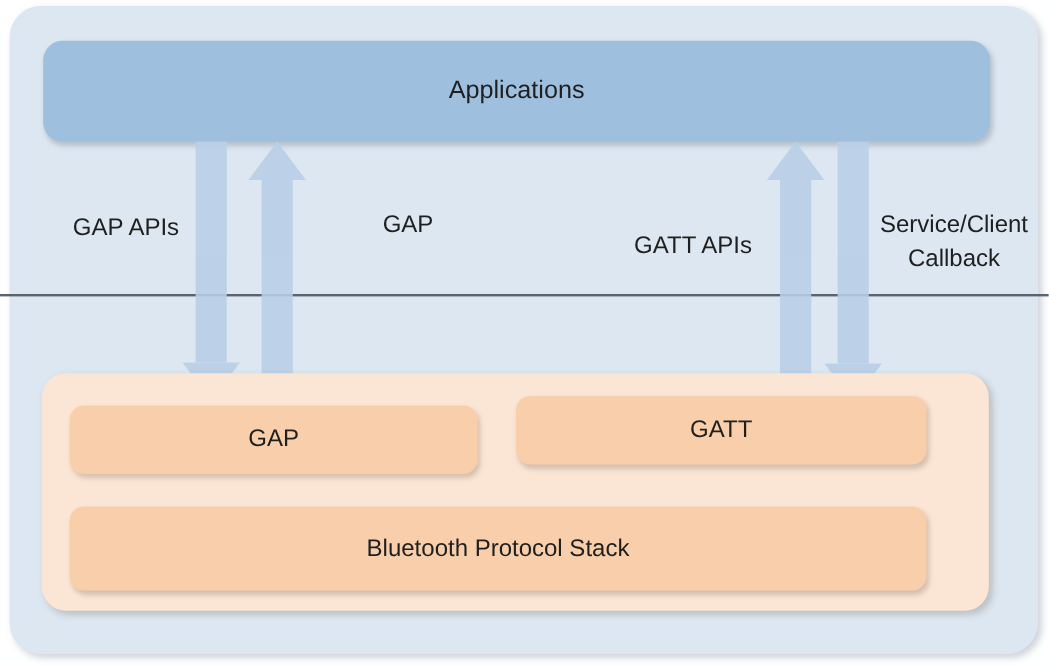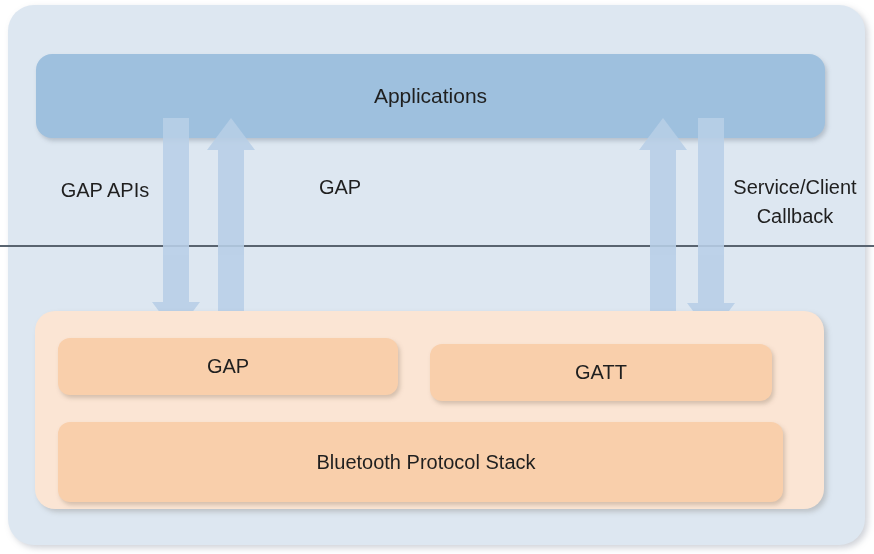--- a/index.html
+++ b/index.html
@@ -18,40 +18,40 @@
 
   .host-container{
     position:absolute;left:8px;top:5px;width:857px;height:540px;
     background:var(--container-bg);border-radius:26px;
     box-shadow:3px 3px 6px rgba(120,130,145,0.35);
   }
   .apps-box{
     position:absolute;left:36px;top:34px;width:789px;height:84px;
     background:var(--applications-bg);border-radius:16px;
     display:flex;align-items:center;justify-content:center;
-    font-size:21px;box-shadow:2px 3px 4px rgba(110,120,135,0.35);margin-top:20px;
+    font-size:21px;box-shadow:2px 3px 4px rgba(110,120,135,0.35);
   }
   .divider{
     position:absolute;left:0;top:245px;width:874px;height:2px;
     background:var(--divider);
   }
 
   .orange-container{
     position:absolute;left:35px;top:311px;width:789px;height:198px;
     background:var(--orange-container-bg);border-radius:20px;
     box-shadow:3px 3px 5px rgba(130,125,120,0.35);
   }
   .orange-box{
     position:absolute;background:var(--orange-box-bg);border-radius:12px;
     display:flex;align-items:center;justify-content:center;
     font-size:20px;box-shadow:2px 3px 4px rgba(140,120,100,0.35);
   }
   .gap-box{left:58px;top:338px;width:340px;height:57px;}
-  .gatt-box{left:430px;top:344px;width:342px;height:57px;}
-  .stack-box{left:58px;top:422px;width:714px;height:80px;padding-left:11px;}
+  .gatt-box{left:430px;top:330px;width:342px;height:57px;}
+  .stack-box{left:58px;top:422px;width:714px;height:70px;}
 
   .arrow{
     position:absolute;width:48px;display:flex;flex-direction:column;align-items:center;
     opacity:0.88;
   }
   .arrow .shaft{width:26px;flex:1;background:var(--arrow);}
   .arrow .head-down{width:0;height:0;border-left:24px solid transparent;border-right:24px solid transparent;border-top:32px solid var(--arrow);}
   .arrow .head-up{width:0;height:0;border-left:24px solid transparent;border-right:24px solid transparent;border-bottom:32px solid var(--arrow);}
   .arrow-gap-apis{left:152px;top:118px;height:216px;}
   .arrow-gap-callback{left:207px;top:118px;height:215px;}
@@ -96,20 +96,23 @@
     <div class="shaft"></div>
     <div class="head-down"></div>
   </div>
 
   <div class="flow-label lbl-gap-apis">
     <span>GAP APIs</span>
   </div>
   <div class="flow-label lbl-gap-callback">
     <span>GAP</span>
   </div>
+  <div class="flow-label lbl-gatt-apis">
+    <span>GATT APIs</span>
+  </div>
   <div class="flow-label lbl-svc-callback">
     <span>Service/Client</span>
     <span>Callback</span>
   </div>
 
   <div class="orange-container"></div>
   <div class="orange-box gap-box">
     <span>GAP</span>
   </div>
   <div class="orange-box gatt-box">

